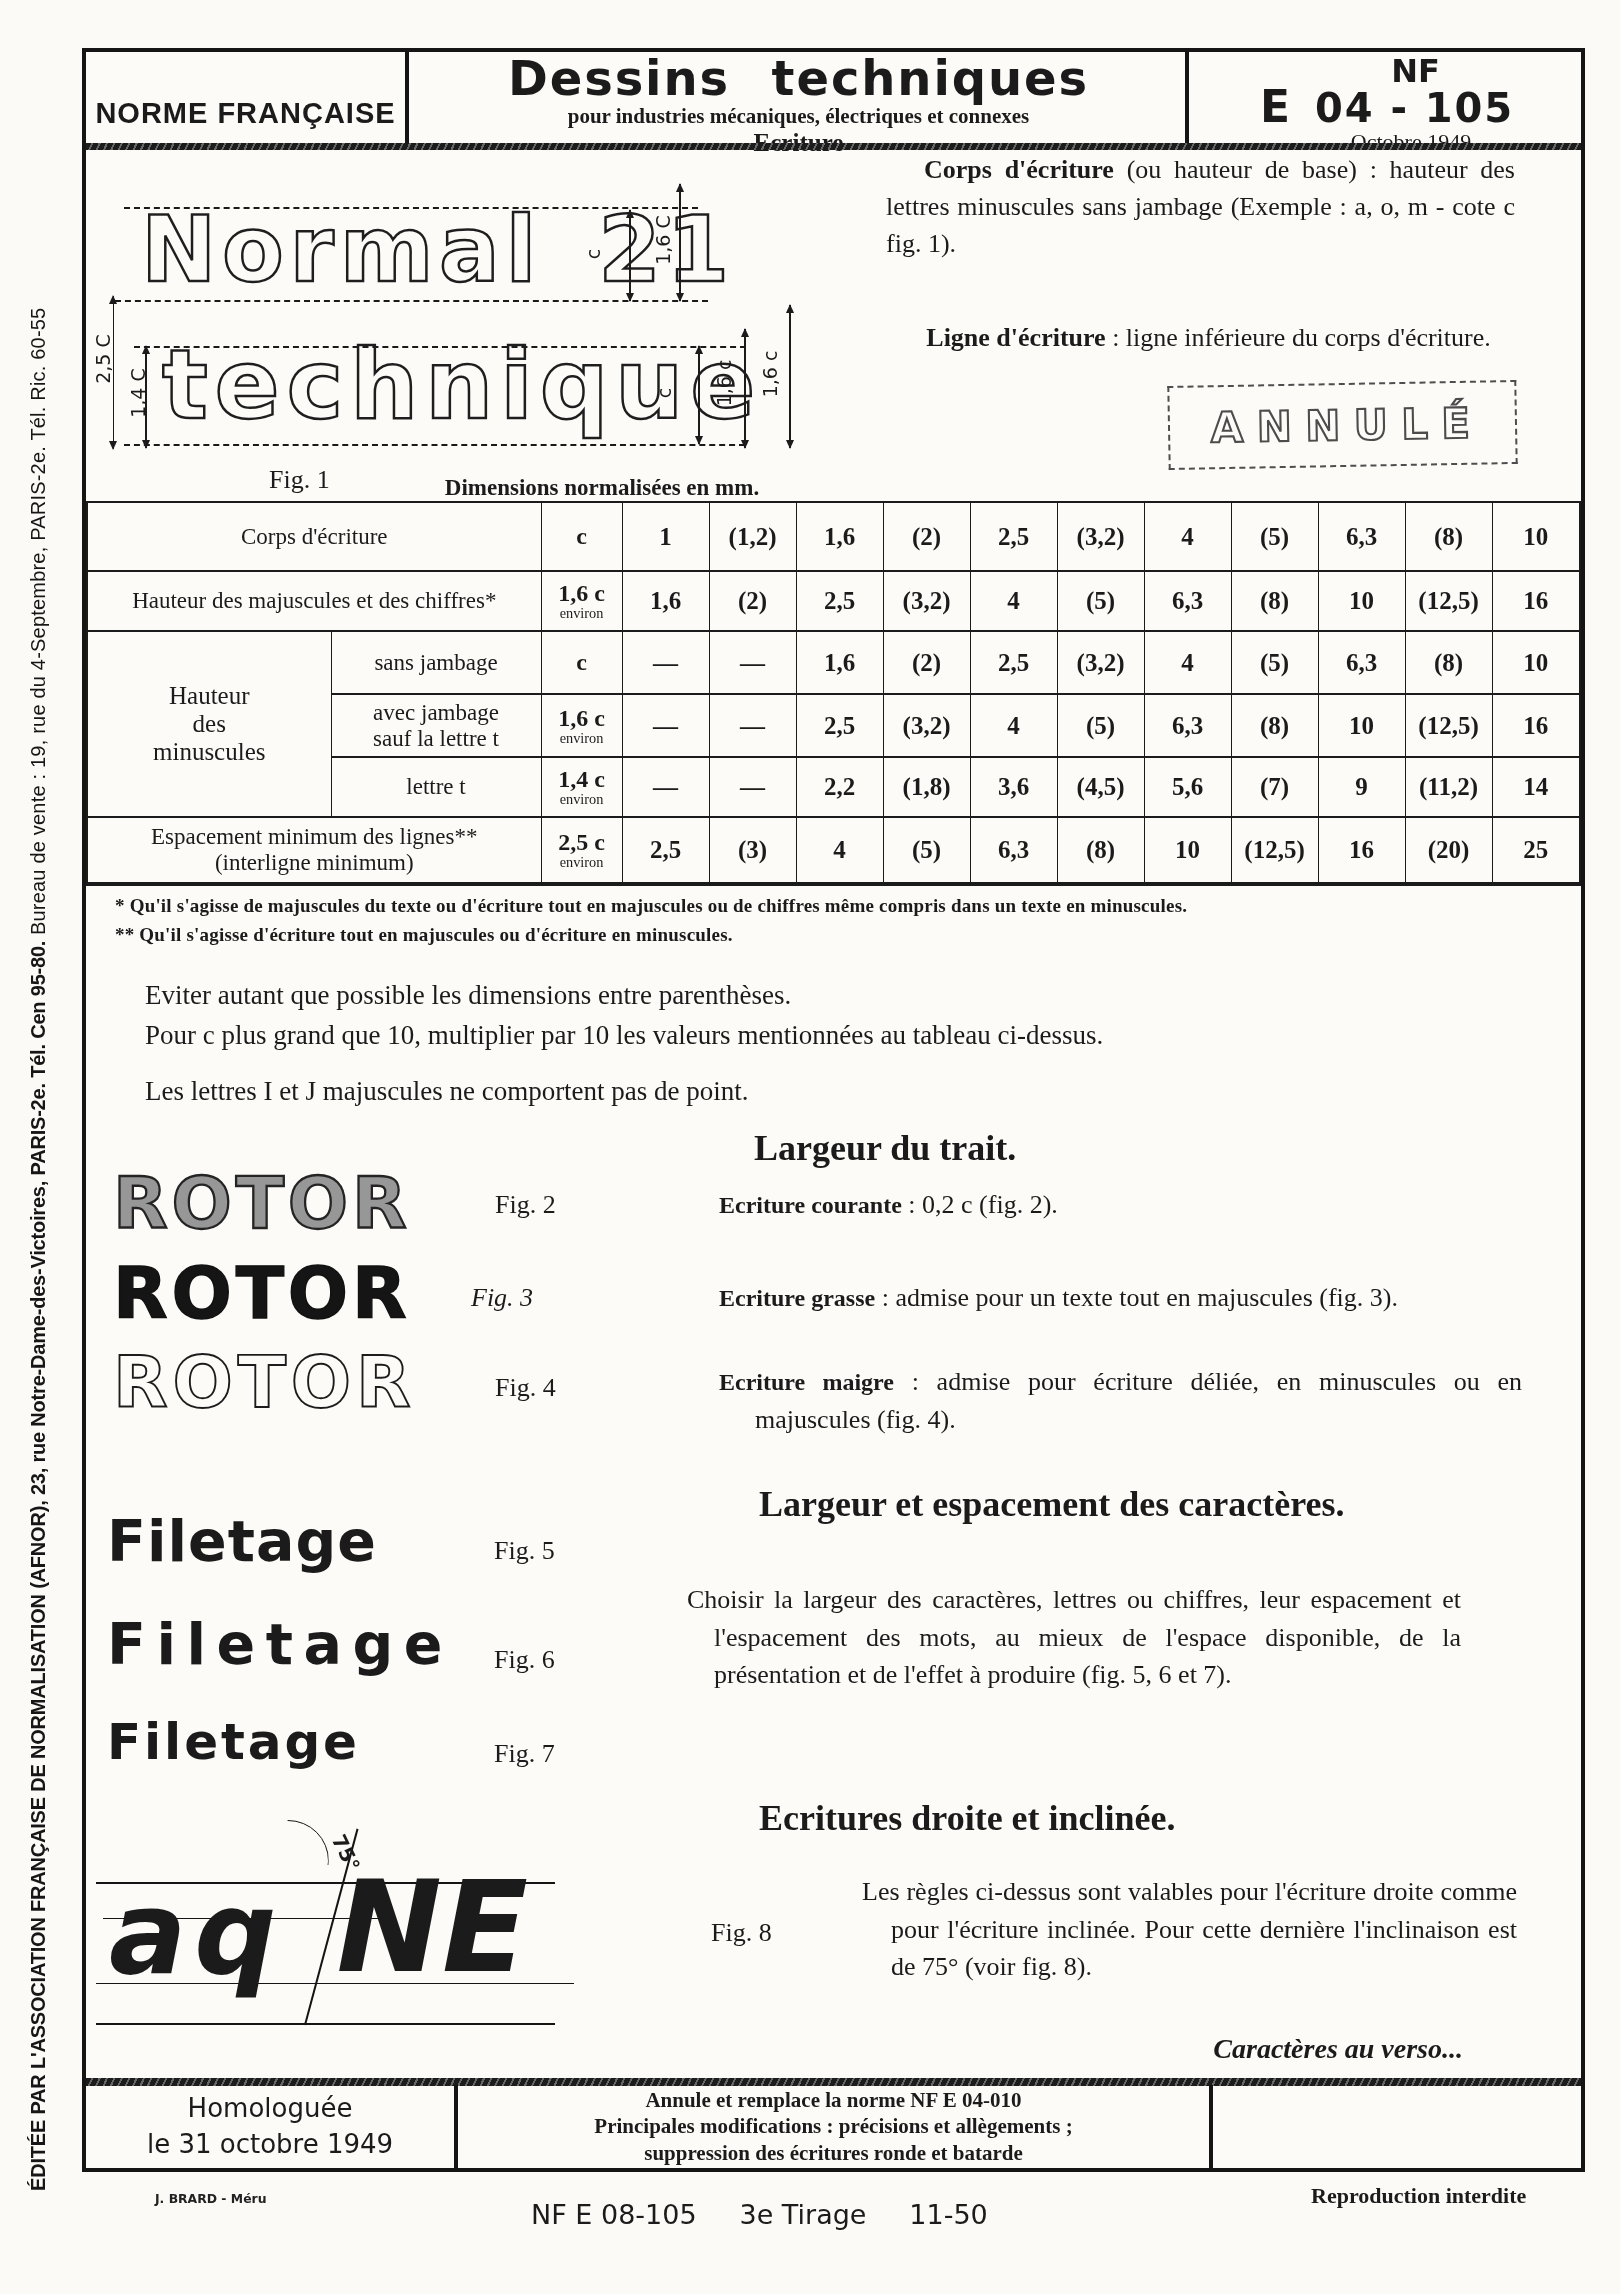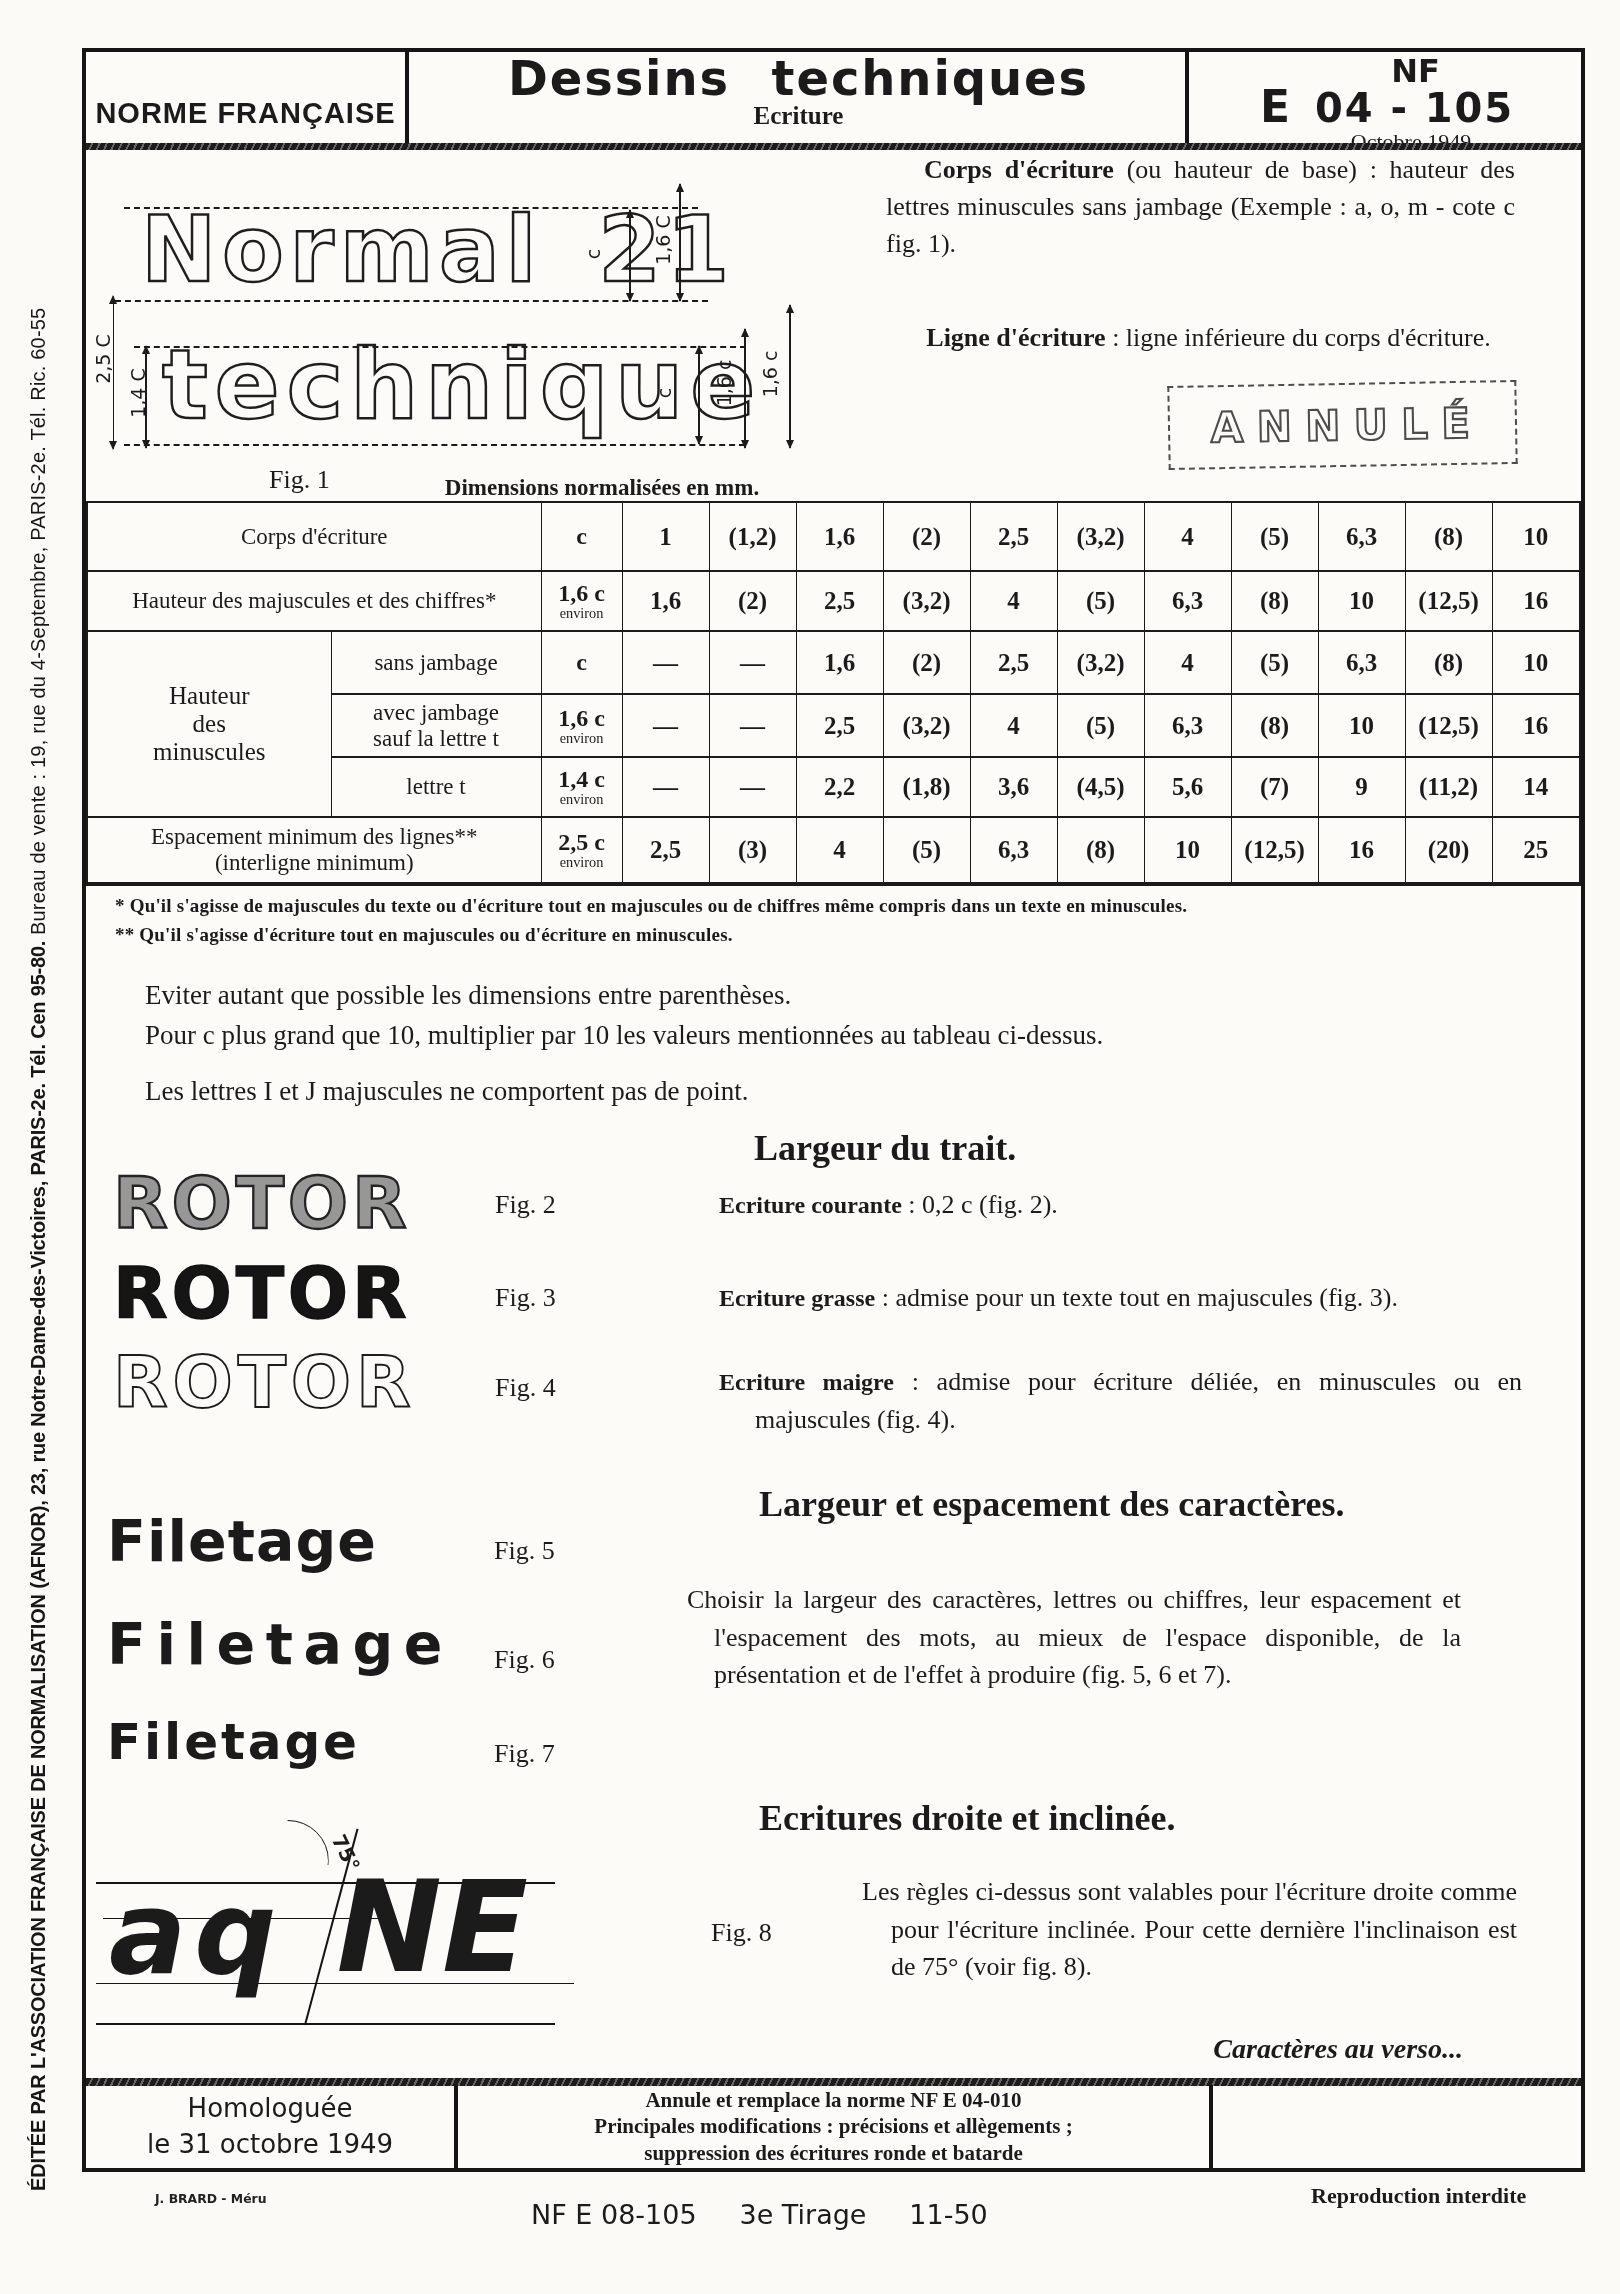--- a/index.html
+++ b/index.html
@@ -123,20 +123,21 @@
 </head>
 <body>
 
 <div class="sidebar"><span class="b">ÉDITÉE PAR L'ASSOCIATION FRANÇAISE DE NORMALISATION (AFNOR), 23, rue Notre-Dame-des-Victoires, PARIS-2e. Tél. Cen 95-80.</span><span> Bureau de vente : 19, rue du 4-Septembre, PARIS-2e. Tél. Ric. 60-55</span></div>
 
 <div class="frame">
 
   <div class="abs hdr-org">NORME FRANÇAISE</div>
   <div class="abs hdr-center">
     <div class="hdr-title">Dessins techniques</div>
+    <div class="hdr-sub">pour industries mécaniques, électriques et connexes</div>
     <div class="hdr-topic">Ecriture</div>
   </div>
   <div class="abs hdr-code">
     <div class="code-prefix">NF</div>
     <div class="code-line">
       <span class="code-letter">E</span><span class="code-number">04 - 105</span>
     </div>
     <div class="code-date">Octobre 1949</div>
   </div>
   <div class="abs hatchrule" style="left:0;top:91px;width:1495px;height:6.7px;"></div>
@@ -301,21 +302,21 @@
   <div class="abs para" style="left:59px;top:965px;width:1386px;">Pour c plus grand que 10, multiplier par 10 les valeurs mentionnées au tableau ci-dessus.</div>
   <div class="abs para" style="left:59px;top:1021px;width:1386px;">Les lettres I et J majuscules ne comportent pas de point.</div>
 
   <div class="abs sechead" style="left:668px;top:1075px;">Largeur du trait.</div>
 
   <div class="abs rotor rotor-hatch" style="left:27px;top:1116px;">ROTOR</div>
   <div class="abs figcap" style="left:409px;top:1138px;">Fig. 2</div>
   <div class="abs figtext" style="left:633px;top:1134px;width:803px;"><span class="figlead">Ecriture courante</span><span> : 0,2 c (fig. 2).</span></div>
 
   <div class="abs rotor rotor-bold" style="left:27px;top:1206px;">ROTOR</div>
-  <div class="abs figcap" style="left:409px;top:1231px;">Fig. 3</div>
+  <div class="abs figcap" style="left:385px;top:1231px;font-style:italic;">Fig. 3</div>
   <div class="abs figtext" style="left:633px;top:1227px;width:803px;"><span class="figlead">Ecriture grasse</span><span> : admise pour un texte tout en majuscules (fig. 3).</span></div>
 
   <div class="abs rotor rotor-thin" style="left:27px;top:1295px;">ROTOR</div>
   <div class="abs figcap" style="left:409px;top:1321px;">Fig. 4</div>
   <div class="abs figtext" style="left:633px;top:1311px;width:803px;padding-left:36px;text-indent:-36px;box-sizing:border-box;"><span class="figlead">Ecriture maigre</span><span> : admise pour écriture déliée, en minuscules ou en majuscules (fig. 4).</span></div>
 
   <div class="abs sechead" style="left:673px;top:1431px;">Largeur et espacement des caractères.</div>
 
   <div class="abs fil fil-5" style="left:21px;top:1461px;">Filetage</div>
   <div class="abs figcap" style="left:408px;top:1484px;">Fig. 5</div>

